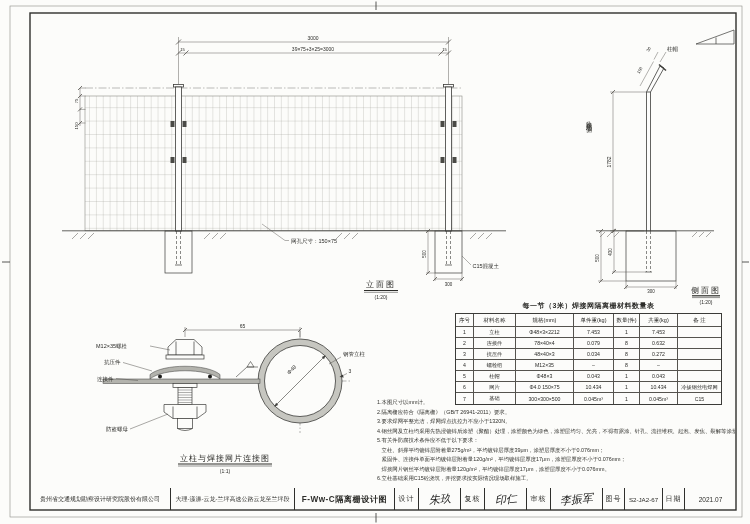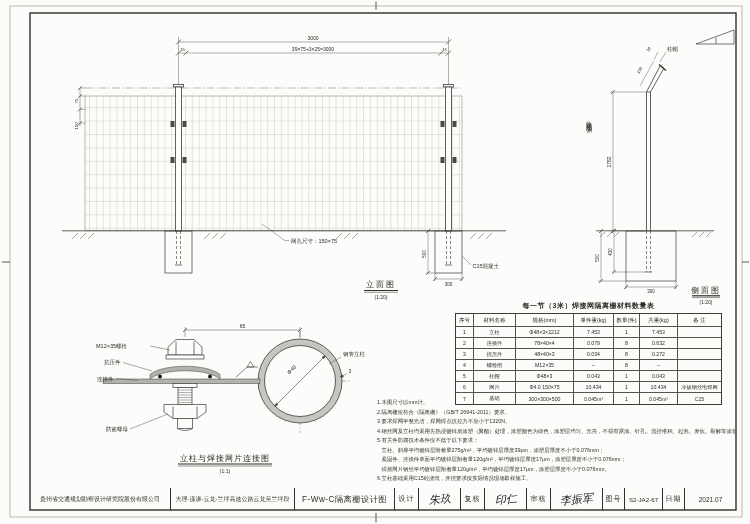--- a/index.html
+++ b/index.html
@@ -21,21 +21,21 @@
   
   .notes{position:absolute;left:377px;top:398px;width:358px;}
   .note-line{font-size:5.4px;line-height:9.5px;white-space:pre;overflow:hidden;color:#33332f;}
   
   .tb{position:absolute;left:30px;top:488px;width:706px;height:22px;display:flex;box-sizing:border-box;}
   .tb>div{border-left:.8px solid #2f2f2c;box-sizing:border-box;display:flex;align-items:center;
           justify-content:center;text-align:center;overflow:hidden;}
   .tb>div:first-child{border-left:none;}
   .c-company{width:140px;font-size:6px;}
   .c-project{width:124px;font-size:6px;}
-  .c-title{width:100px;font-size:8.2px;font-weight:400;letter-spacing:.5px;}
+  .c-title{width:100px;font-size:8.2px;font-weight:700;letter-spacing:.5px;}
   .c-lab{width:24px;font-size:7px;letter-spacing:1px;}
   .c-lab.sm{width:22px;}
   .c-sig{width:42px;}
   .c-sig.w{width:52px;}
   .c-no{width:38px;font-size:6.2px;}
   .c-date{flex:1;font-size:6.5px;}
   .sig{font-family:"DejaVu Serif",serif;font-style:italic;font-size:11px;color:#151514;
        transform:rotate(-5deg);white-space:nowrap;}
   
   .vtext{position:absolute;left:584px;top:116px;writing-mode:vertical-rl;text-orientation:upright;

